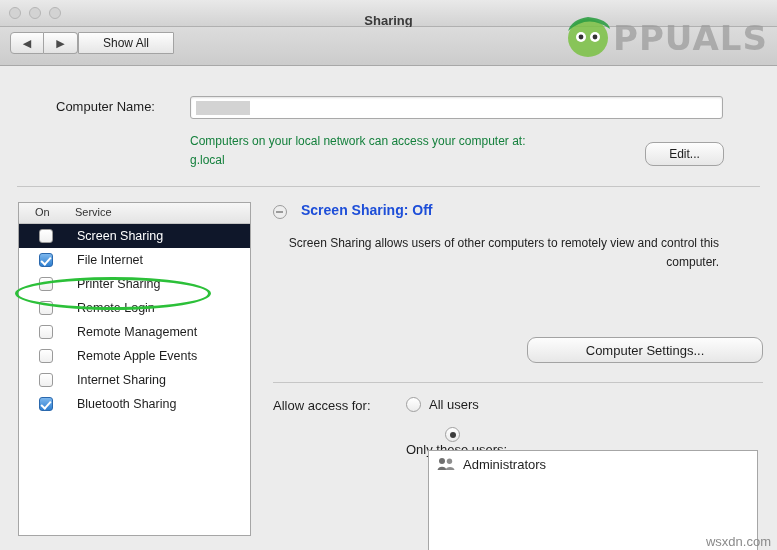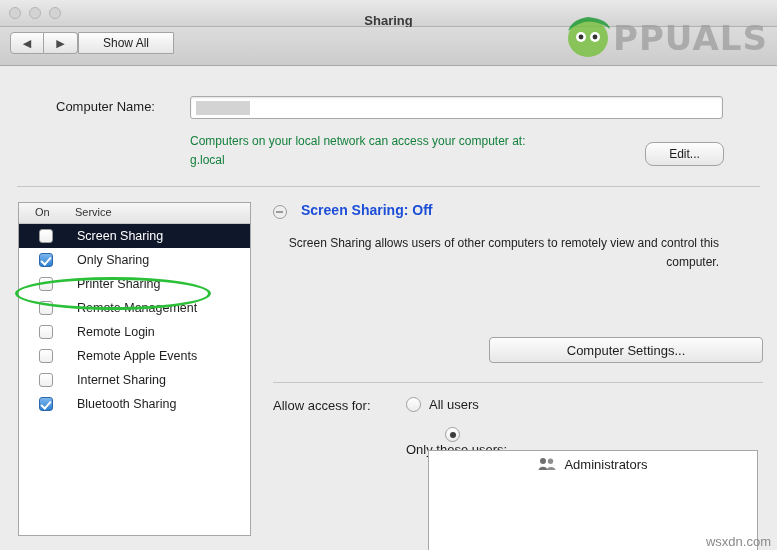--- a/index.html
+++ b/index.html
@@ -321,25 +321,25 @@
     width: 446px;
     font-size: 12px;
     color: #222222;
     line-height: 19px;
     text-align: right;
   }
   .computer-settings-btn {
     position: absolute;
     right: 0;
     top: 135px;
-    width: 274px;
+    width: 236px;
     height: 26px;
     background: linear-gradient(to bottom, #fdfdfd, #e7e7e7);
     border: 1px solid #a3a3a3;
-    border-radius: 4px;
+    border-radius: 9px;
     font-size: 13px;
     color: #1d1d1d;
     display: flex;
     align-items: center;
     justify-content: center;
     box-sizing: border-box;
   }
   .pane-divider {
     position: absolute;
     left: 0;
@@ -394,22 +394,21 @@
     height: 128px;
     background: #ffffff;
     border: 1px solid #a6a6a6;
     box-sizing: border-box;
   }
   .user-row {
     position: relative;
     height: 26px;
     display: flex;
     align-items: center;
-    padding-left: 0;
-    justify-content: center;
+    padding-left: 8px;
   }
   .user-icon {
     width: 18px;
     height: 14px;
     margin-right: 8px;
     flex: none;
   }
   .user-name {
     font-size: 13px;
     color: #1d1d1d;
@@ -477,33 +476,33 @@
         <span class="th-on">On</span>
         <span class="th-service">Service</span>
       </div>
 
       <div class="svc-row selected">
         <span class="svc-check"></span>
         <span class="svc-label">Screen Sharing</span>
       </div>
       <div class="svc-row">
         <span class="svc-check checked"></span>
-        <span class="svc-label">Only Sharing</span>
+        <span class="svc-label">File Internet</span>
       </div>
       <div class="svc-row">
         <span class="svc-check"></span>
         <span class="svc-label">Printer Sharing</span>
       </div>
       <div class="svc-row">
         <span class="svc-check"></span>
+        <span class="svc-label">Remote Login</span>
+      </div>
+      <div class="svc-row">
+        <span class="svc-check"></span>
         <span class="svc-label">Remote Management</span>
-      </div>
-      <div class="svc-row">
-        <span class="svc-check"></span>
-        <span class="svc-label">Remote Login</span>
       </div>
       <div class="svc-row">
         <span class="svc-check"></span>
         <span class="svc-label">Remote Apple Events</span>
       </div>
       <div class="svc-row">
         <span class="svc-check"></span>
         <span class="svc-label">Internet Sharing</span>
       </div>
       <div class="svc-row">

